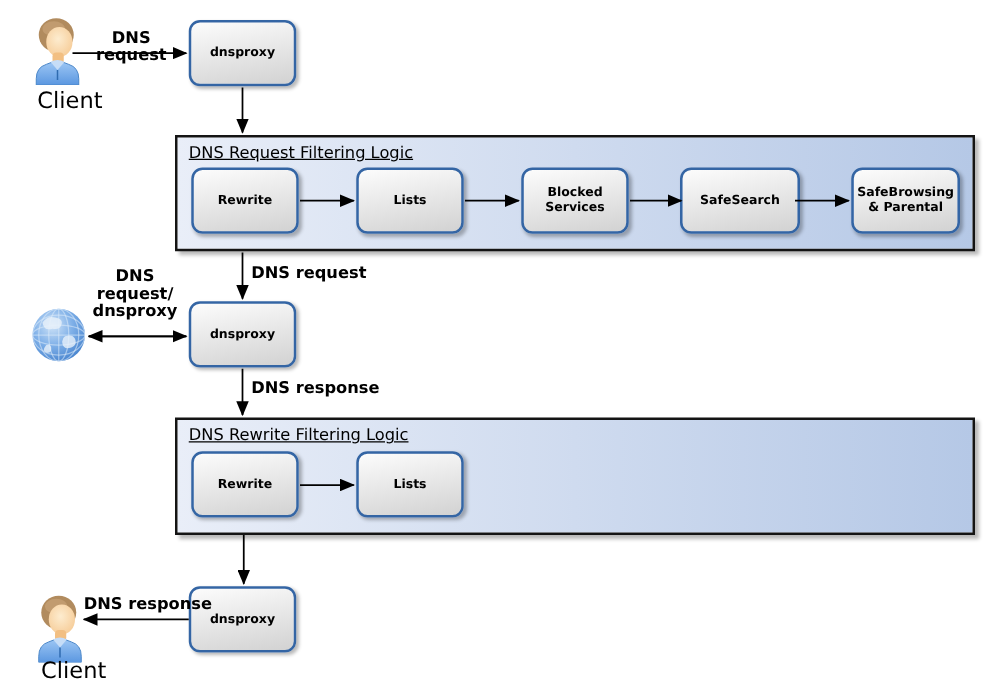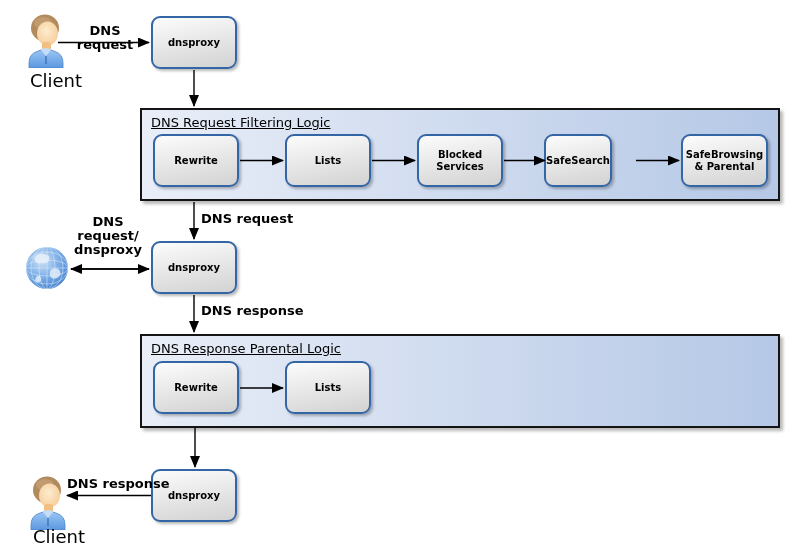--- a/index.html
+++ b/index.html
@@ -116,26 +116,26 @@
   <div class="node z2" style="left:151px;top:241px;width:86px;height:53px">dnsproxy</div>
   <div class="node z2" style="left:151px;top:469px;width:86px;height:53px">dnsproxy</div>
 
   <div class="container-box z1" style="left:140px;top:108px;width:640px;height:93px">
     <div class="container-title">DNS Request Filtering Logic</div>
   </div>
   <div class="node z2" style="left:153px;top:134px;width:86px;height:53px">Rewrite</div>
   <div class="node z2" style="left:285px;top:134px;width:86px;height:53px">Lists</div>
   <div class="node z2" style="left:417px;top:134px;width:86px;height:53px">Blocked
 Services</div>
-  <div class="node z2" style="left:544px;top:134px;width:68px;height:53px">SafeSearch</div>
+  <div class="node z2" style="left:544px;top:134px;width:96px;height:53px">SafeSearch</div>
   <div class="node z2" style="left:681px;top:134px;width:87px;height:53px">SafeBrowsing
 &amp; Parental</div>
 
   <div class="container-box z1" style="left:140px;top:334px;width:640px;height:94px">
-    <div class="container-title">DNS Response Parental Logic</div>
+    <div class="container-title">DNS Rewrite Filtering Logic</div>
   </div>
   <div class="node z2" style="left:153px;top:361px;width:86px;height:53px">Rewrite</div>
   <div class="node z2" style="left:285px;top:361px;width:86px;height:53px">Lists</div>
 
   <div class="edge-label center z3" style="left:62px;top:24px;width:86px">DNS request</div>
   <div class="edge-label z3" style="left:201px;top:212px">DNS request</div>
   <div class="edge-label center z3" style="left:72px;top:215px;width:72px">DNS
 request/
 dnsproxy</div>
   <div class="edge-label z3" style="left:201px;top:304px">DNS response</div>

